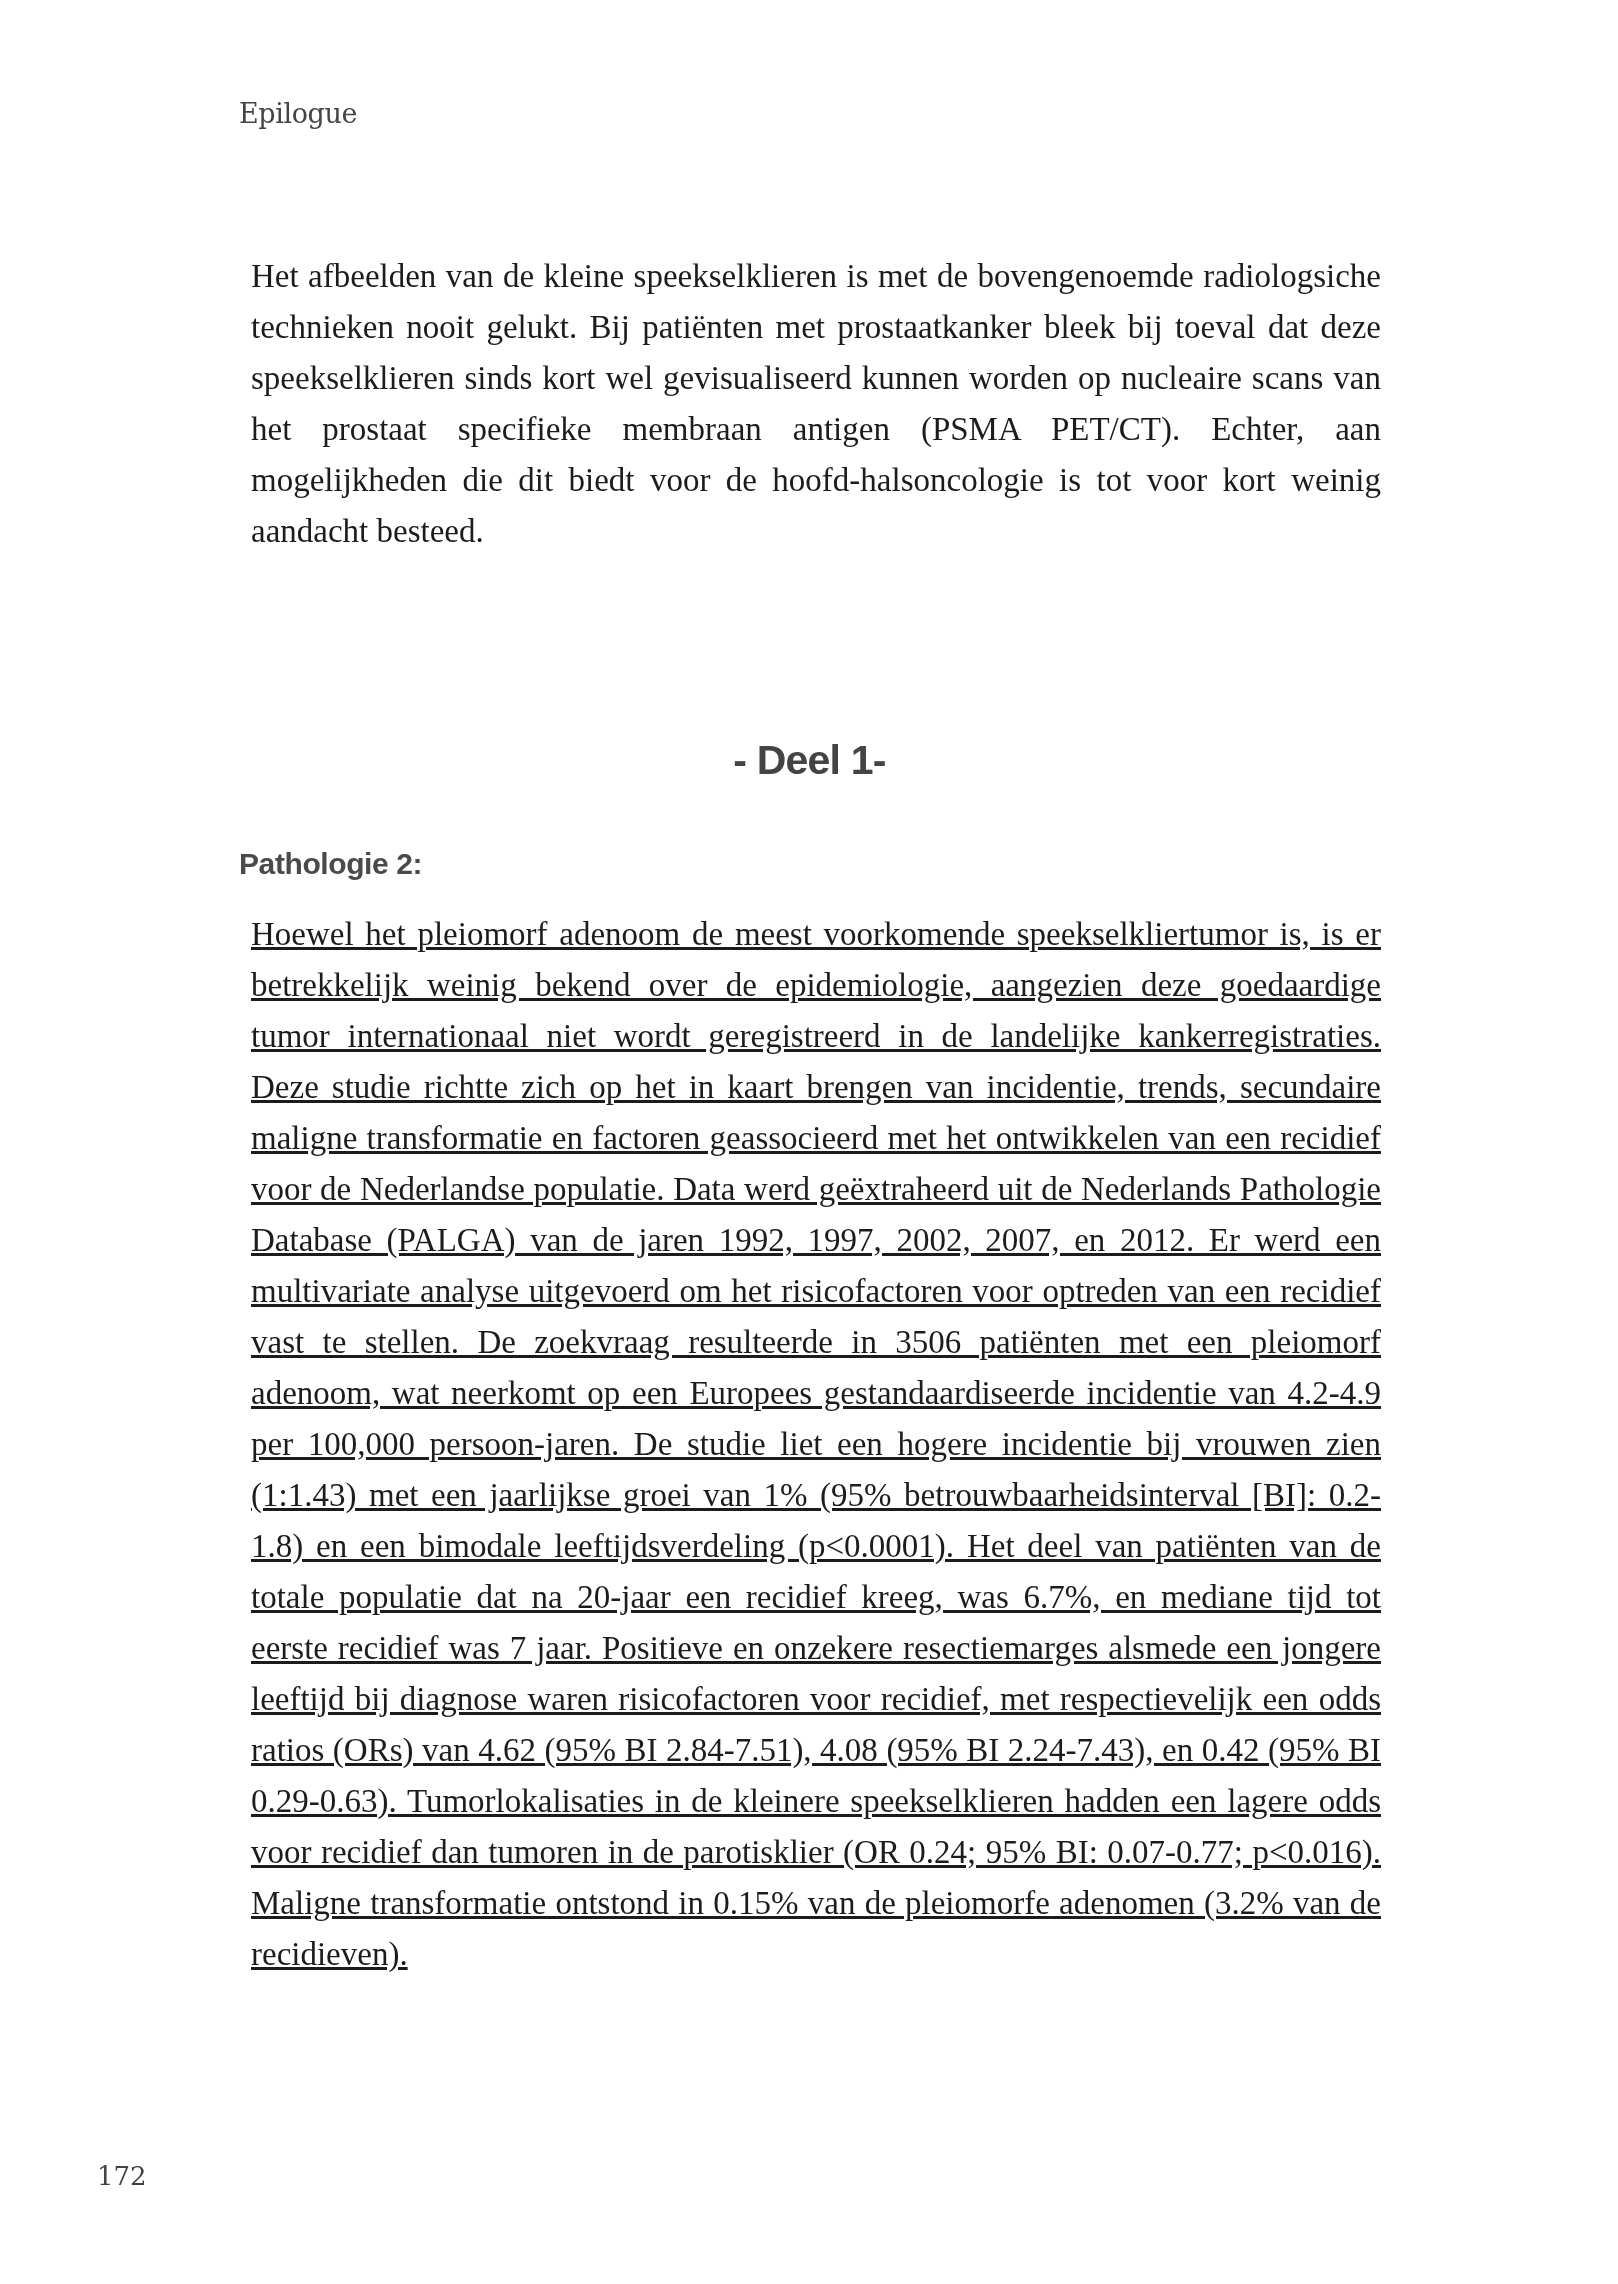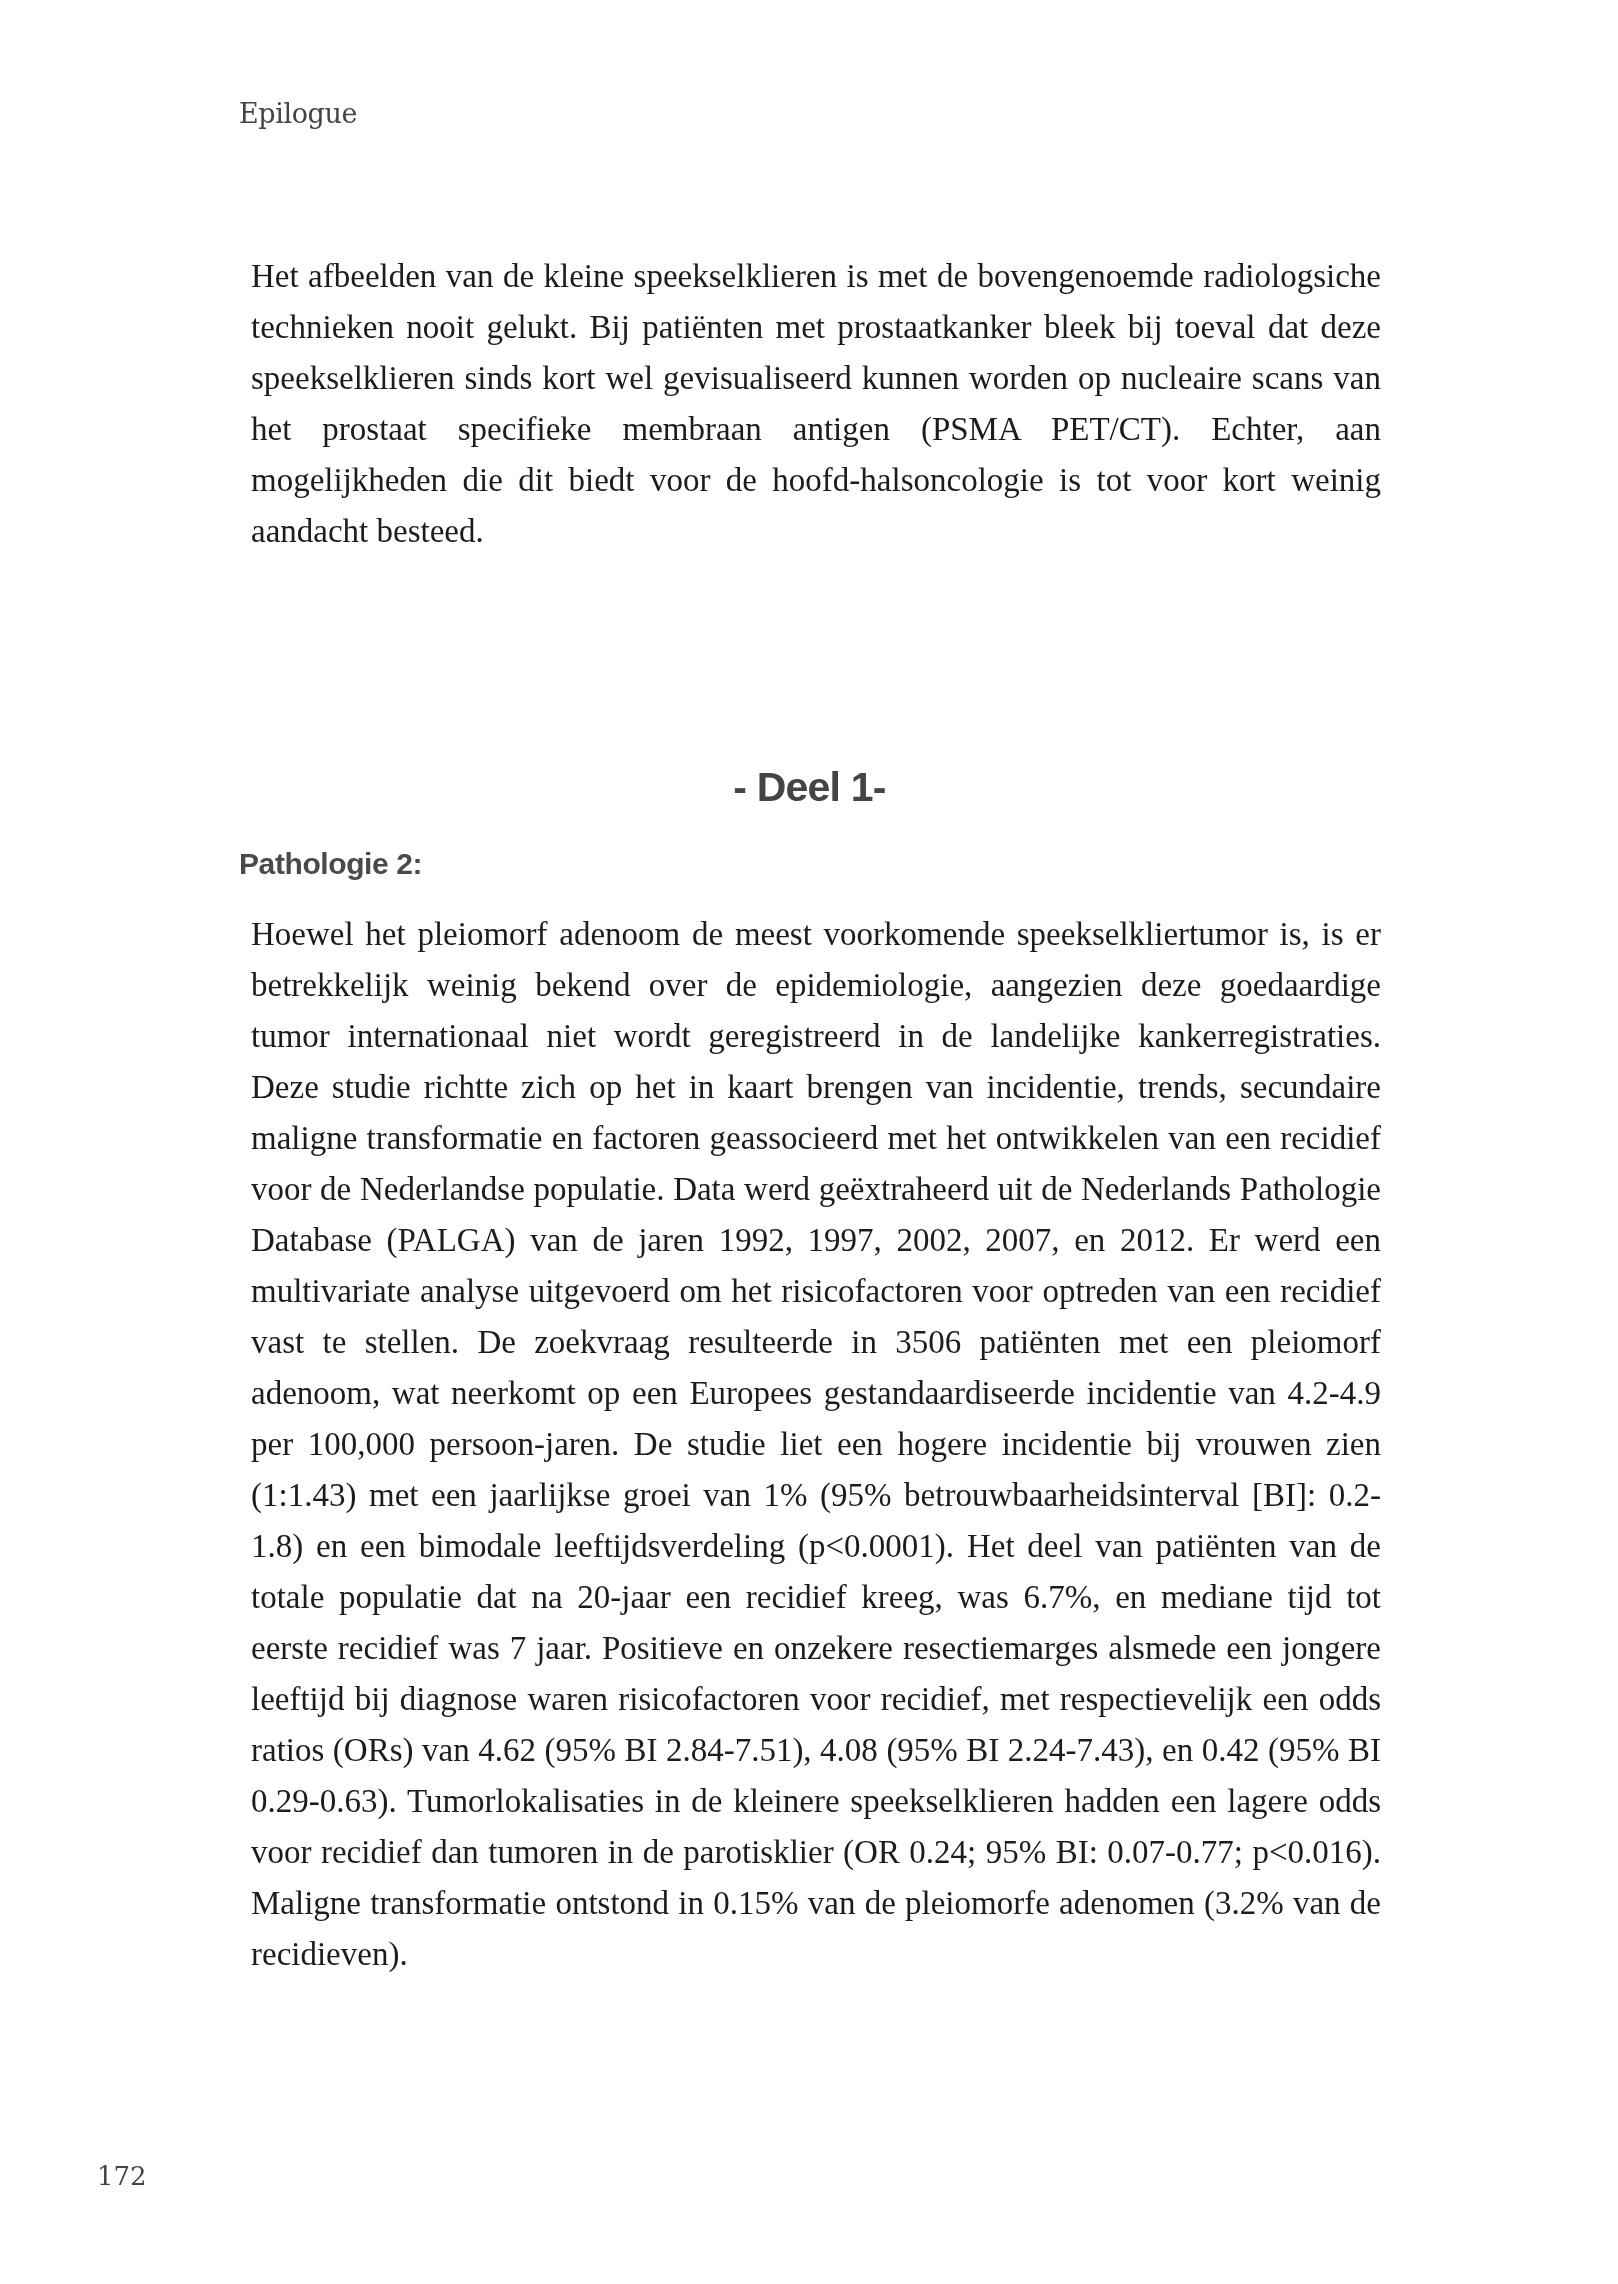--- a/index.html
+++ b/index.html
@@ -34,39 +34,39 @@
   }
   .text-block p {
     margin: 12px;
     text-align: justify;
   }
   .block-intro { top: 239px; }
   .section-title {
     position: absolute;
     left: 0;
     width: 1619px;
-    top: 764px;
+    top: 737px;
     text-align: center;
     font-family: "Liberation Sans", "DejaVu Sans", sans-serif;
     font-weight: bold;
     font-size: 41px;
     color: #444444;
     letter-spacing: -0.8px;
   }
   .chapter-heading {
     position: absolute;
     left: 239px;
     top: 847px;
     font-family: "Liberation Sans", "DejaVu Sans", sans-serif;
     font-weight: bold;
     font-size: 30px;
     color: #4a4a4a;
     letter-spacing: -0.4px;
   }
-  .block-chapter { top: 897px; }
+  .block-chapter { top: 897px; text-decoration: underline; }
   .page-number {
     position: absolute;
     left: 97px;
     top: 2161px;
     font-family: "DejaVu Serif", "Liberation Serif", serif;
     font-size: 26px;
     color: #444444;
   }
 </style>
 </head>

